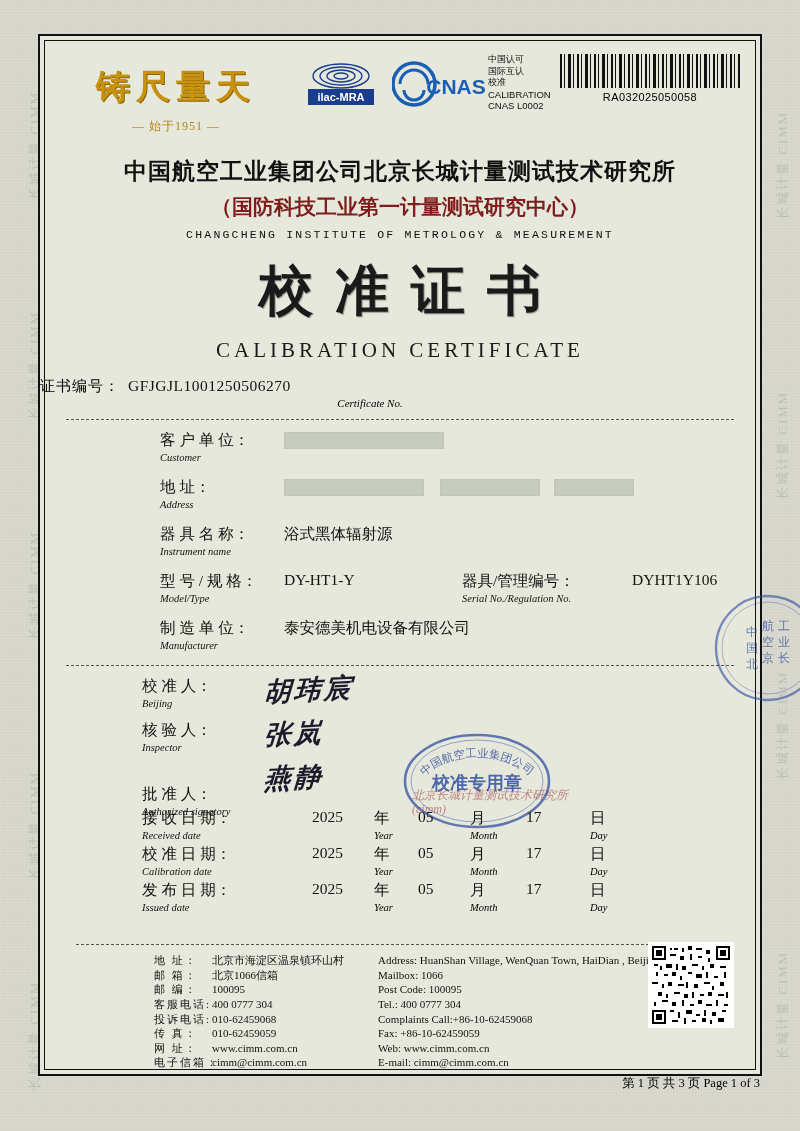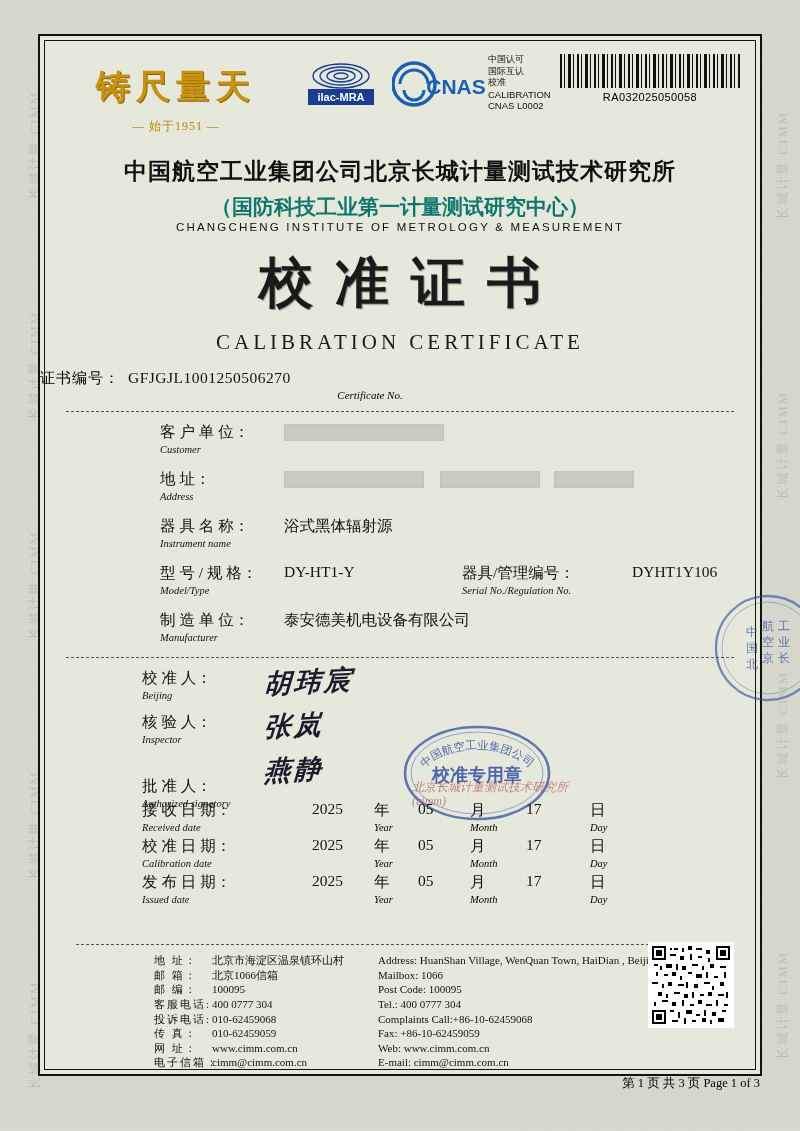--- a/index.html
+++ b/index.html
@@ -140,27 +140,28 @@
   .inst .l1 {
     font-size: 23px;
     font-weight: bold;
     letter-spacing: 1px;
     color: #111;
   }
   .inst .l2 {
     font-size: 21px;
     font-weight: bold;
     margin-top: 6px;
-    color: #0f766e;
+    color: #7f1d1d;
   }
   .inst .l3 {
     font-size: 11.5px;
     letter-spacing: 2.2px;
+    margin-top: 7px;
     color: #111;
-    font-family: Liberation Sans, sans-serif;
+    font-family: Liberation Mono, monospace;
   }
 
   
   .bigtitle {
     text-align: center;
     margin-top: 14px;
     font-size: 54px;
     font-weight: bold;
     letter-spacing: 22px;
     color: #1a1a1a;

